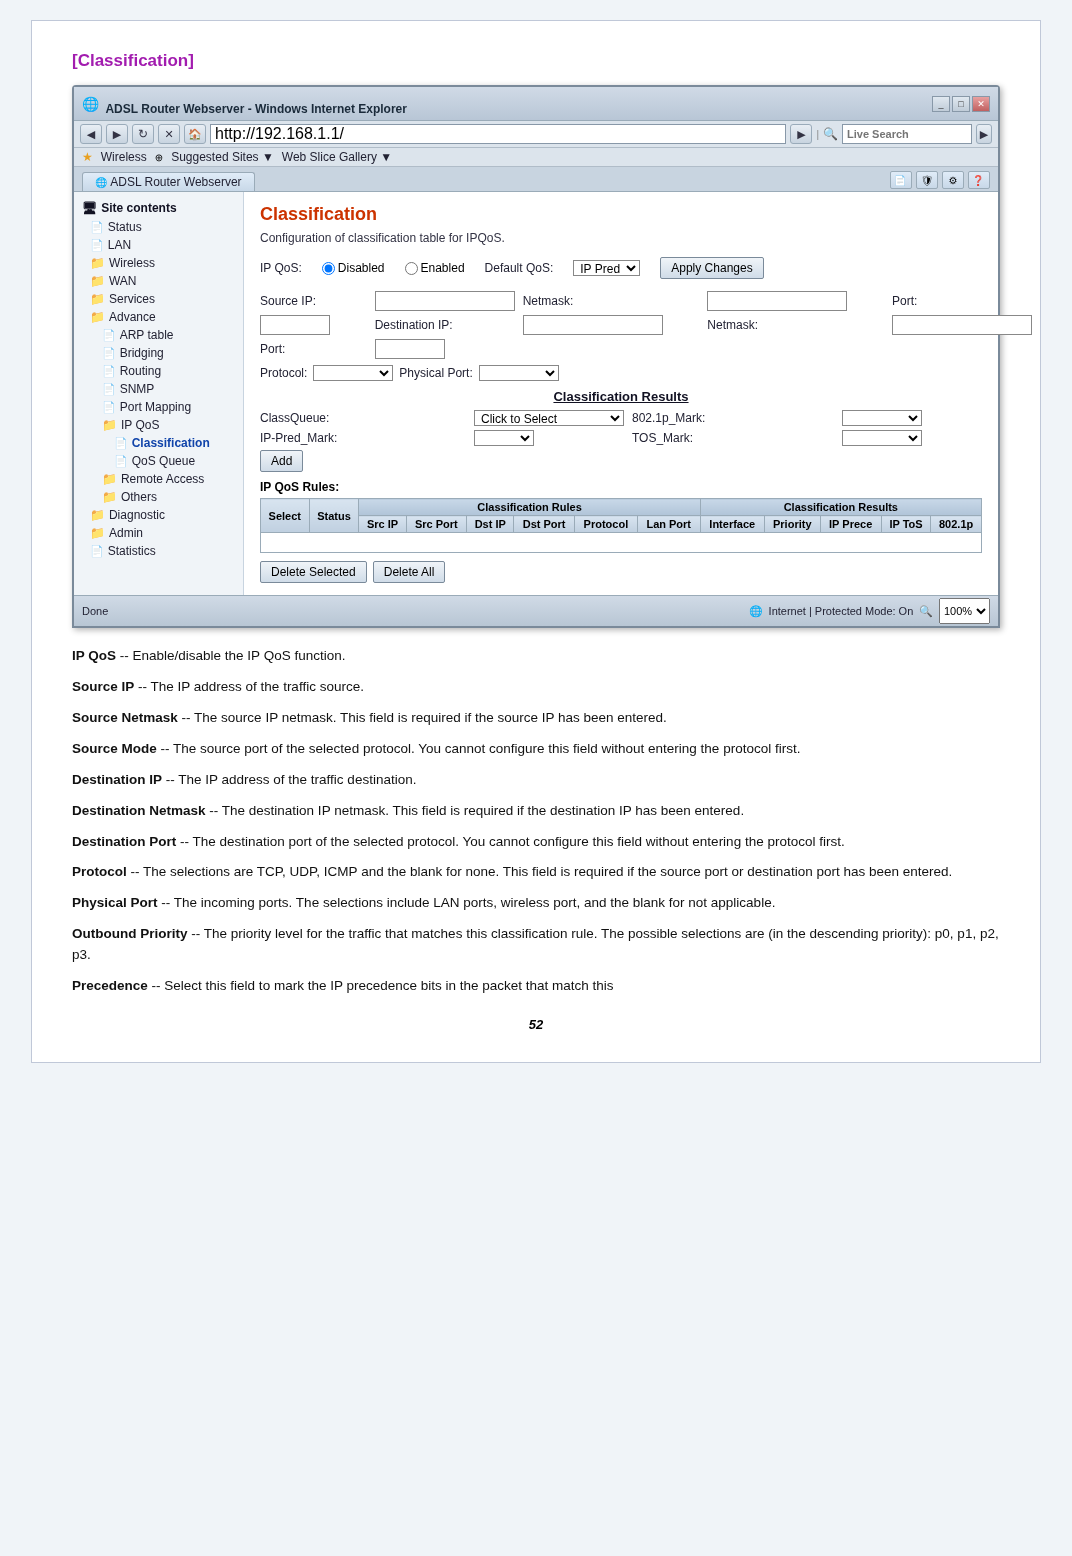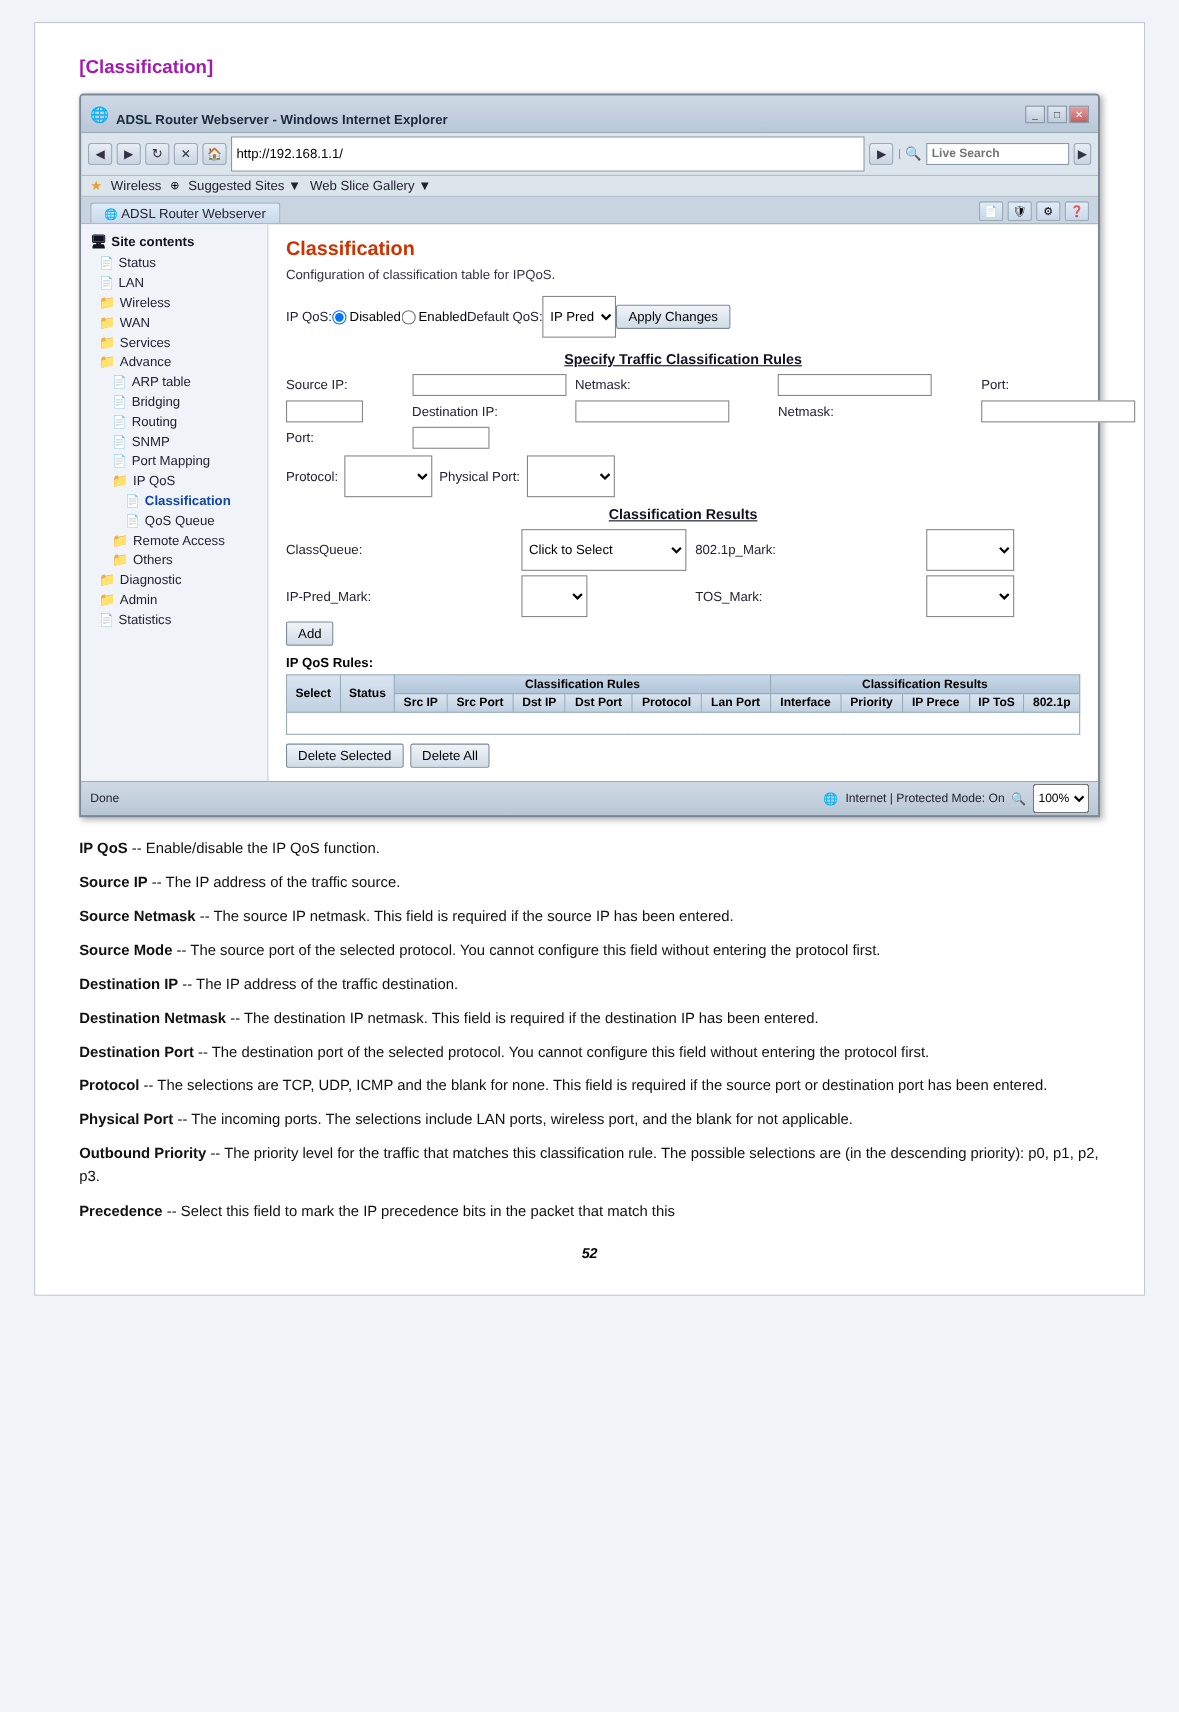--- a/index.html
+++ b/index.html
@@ -80,24 +80,24 @@
       border-radius: 3px;
       font-size: 11px;
       display: flex;
       align-items: center;
       justify-content: center;
       cursor: pointer;
       color: #334;
     }
     .address-input {
       flex: 1;
-      height: 32px;
+      height: 20px;
       border: 1px solid #8898a8;
       background: #fff;
-      font-size: 12px;
+      font-size: 16px;
       padding: 0 4px;
     }
     .search-input {
       width: 130px;
       height: 20px;
       border: 1px solid #8898a8;
       background: #fff;
       font-size: 11px;
       padding: 0 4px;
       color: #888;
@@ -216,33 +216,33 @@
     .content-subtitle {
       font-size: 12px;
       color: #334;
       margin-bottom: 12px;
     }
 
     
     .qos-row {
       display: flex;
       align-items: center;
-      gap: 0;
+      gap: 20px;
       margin-bottom: 12px;
     }
     .label-text { font-size: 12px; color: #223; }
     .radio-label {
       display: flex;
       align-items: center;
       gap: 3px;
       font-size: 12px;
     }
     select.small-select {
       font-size: 12px;
-      height: 38px;
+      height: 16px;
       border: 1px solid #888;
       background: #fff;
       padding: 0 2px;
     }
     .apply-btn {
       background: linear-gradient(to bottom, #f0f4f8, #d0dce8);
       border: 1px solid #7a8a9a;
       padding: 3px 10px;
       font-size: 12px;
       cursor: pointer;
@@ -517,21 +517,20 @@
             <span>Enabled</span>
           </label>
           <span class="label-text">Default QoS:</span>
           <select class="small-select">
             <option>IP Pred</option>
           </select>
           <button class="apply-btn">Apply Changes</button>
         </div>
 
         
-        <div class="section-header">Specify Traffic Classification Rules</div>
 
         
         <div style="display:grid;grid-template-columns:auto 140px auto auto 90px;gap:4px 8px;align-items:center;margin-bottom:6px;">
           <span class="form-label">Source IP:</span>
           <input class="form-input" style="width: 140px;">
           <span class="form-label">Netmask:</span>
           <input class="form-input" style="width: 140px;">
           <span class="form-label">Port:</span>
           <input class="form-input" style="width: 70px;">
 

